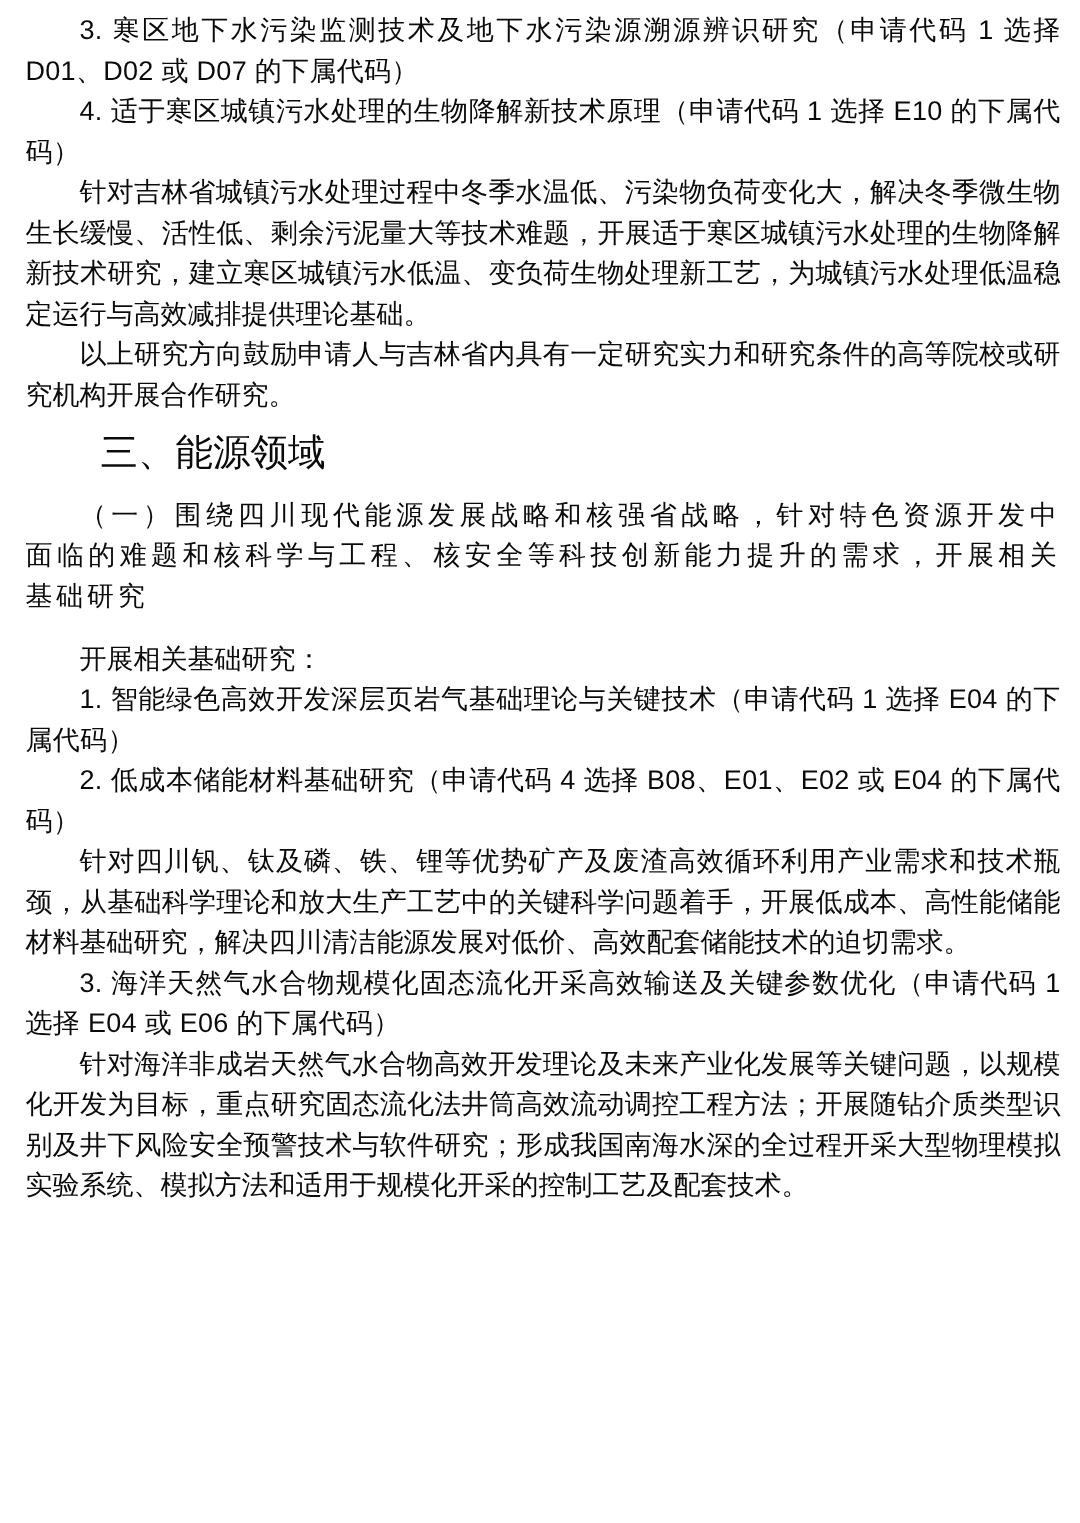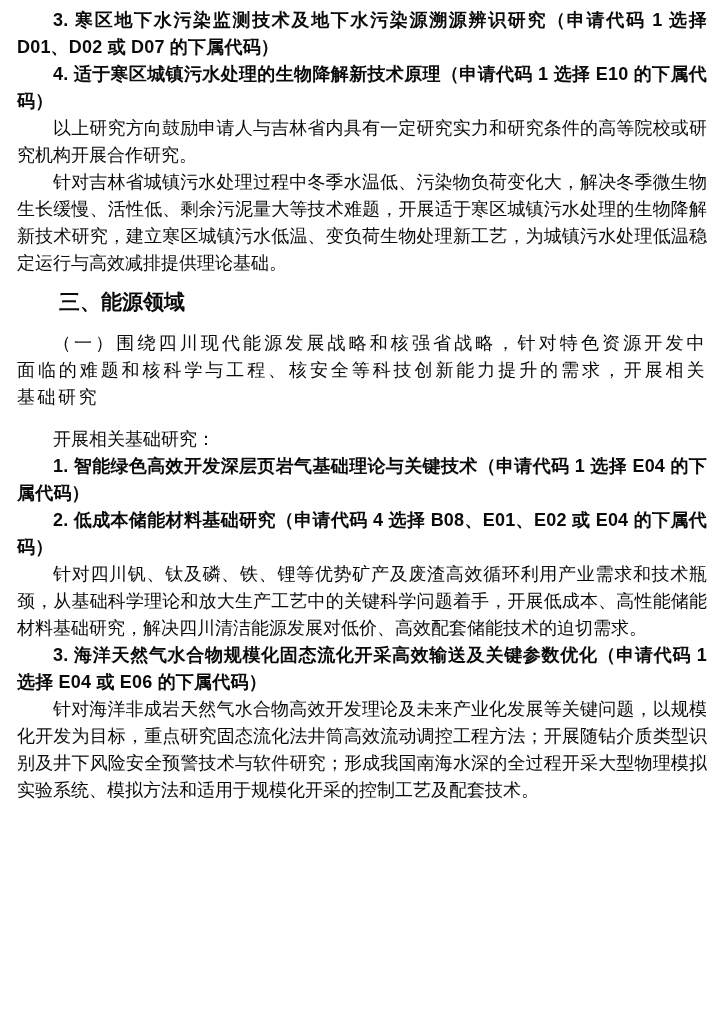--- a/index.html
+++ b/index.html
@@ -21,45 +21,45 @@
     overflow: hidden;
   }
   .page p {
     margin: 0;
     text-align: justify;
     text-justify: inter-character;
     text-indent: 2em;
   }
   .item-heading {
     font-family: "Liberation Sans", sans-serif;
-    font-weight: bold;
+    font-weight: normal;
     letter-spacing: 0.2px;
   }
   .section-heading {
     font-family: "Liberation Sans", sans-serif;
-    font-weight: bold;
-    font-size: 21px;
+    font-weight: normal;
+    font-size: 25px;
     line-height: 30px;
     margin-top: 10px !important;
     margin-bottom: 13px !important;
     text-align: left !important;
   }
   .kai {
     letter-spacing: 2.5px;
     margin-bottom: 15px !important;
   }
 </style>
 </head>
 <body>
 
 <div class="page">
   <p class="item-heading">3. 寒区地下水污染监测技术及地下水污染源溯源辨识研究（申请代码 1 选择 D01、D02 或 D07 的下属代码）</p>
   <p class="item-heading">4. 适于寒区城镇污水处理的生物降解新技术原理（申请代码 1 选择 E10 的下属代码）</p>
+  <p>针对吉林省城镇污水处理过程中冬季水温低、污染物负荷变化大，解决冬季微生物生长缓慢、活性低、剩余污泥量大等技术难题，开展适于寒区城镇污水处理的生物降解新技术研究，建立寒区城镇污水低温、变负荷生物处理新工艺，为城镇污水处理低温稳定运行与高效减排提供理论基础。</p>
   <p>以上研究方向鼓励申请人与吉林省内具有一定研究实力和研究条件的高等院校或研究机构开展合作研究。</p>
-  <p>针对吉林省城镇污水处理过程中冬季水温低、污染物负荷变化大，解决冬季微生物生长缓慢、活性低、剩余污泥量大等技术难题，开展适于寒区城镇污水处理的生物降解新技术研究，建立寒区城镇污水低温、变负荷生物处理新工艺，为城镇污水处理低温稳定运行与高效减排提供理论基础。</p>
   <p class="section-heading">三、能源领域</p>
   <p class="kai">（一）围绕四川现代能源发展战略和核强省战略，针对特色资源开发中面临的难题和核科学与工程、核安全等科技创新能力提升的需求，开展相关基础研究</p>
   <p>开展相关基础研究：</p>
   <p class="item-heading">1. 智能绿色高效开发深层页岩气基础理论与关键技术（申请代码 1 选择 E04 的下属代码）</p>
   <p class="item-heading">2. 低成本储能材料基础研究（申请代码 4 选择 B08、E01、E02 或 E04 的下属代码）</p>
   <p>针对四川钒、钛及磷、铁、锂等优势矿产及废渣高效循环利用产业需求和技术瓶颈，从基础科学理论和放大生产工艺中的关键科学问题着手，开展低成本、高性能储能材料基础研究，解决四川清洁能源发展对低价、高效配套储能技术的迫切需求。</p>
   <p class="item-heading">3. 海洋天然气水合物规模化固态流化开采高效输送及关键参数优化（申请代码 1 选择 E04 或 E06 的下属代码）</p>
   <p>针对海洋非成岩天然气水合物高效开发理论及未来产业化发展等关键问题，以规模化开发为目标，重点研究固态流化法井筒高效流动调控工程方法；开展随钻介质类型识别及井下风险安全预警技术与软件研究；形成我国南海水深的全过程开采大型物理模拟实验系统、模拟方法和适用于规模化开采的控制工艺及配套技术。</p>
 </div>
 

